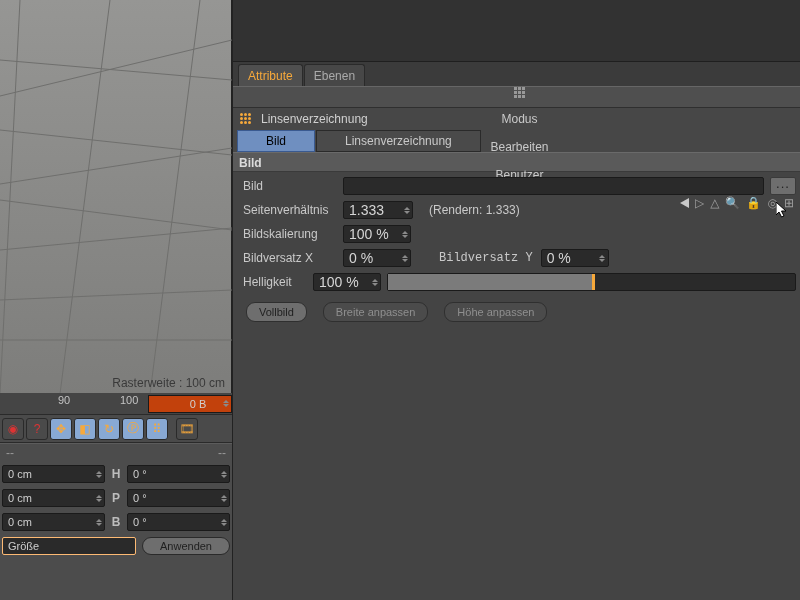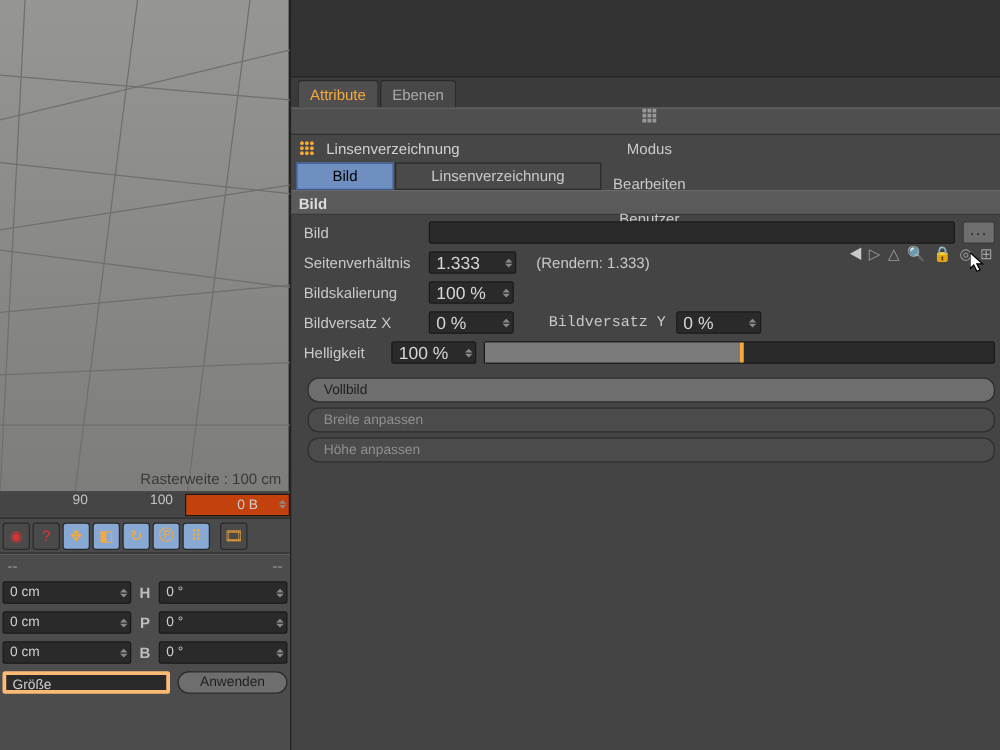--- a/index.html
+++ b/index.html
@@ -38,41 +38,41 @@
   .num.wide { width: 70px; }
   .spinner { position: absolute; right: 1px; top: 0; bottom: 0; width: 9px; display: flex; flex-direction: column; justify-content: center; align-items: center; gap: 1px; }
   .spinner .up { width: 0; height: 0; border-left: 3px solid transparent; border-right: 3px solid transparent; border-bottom: 3px solid #8a8a8a; }
   .spinner .dn { width: 0; height: 0; border-left: 3px solid transparent; border-right: 3px solid transparent; border-top: 3px solid #8a8a8a; }
   .select { width: 140px; height: 18px; background: #2a2a2a; border: 1px solid #1a1a1a; border-radius: 2px; color: #d6d6d6; padding-left: 5px; line-height: 16px; position: relative; font-size: 11px; }
   .select .chev { position: absolute; right: 4px; top: 5px; width: 0; height: 0; border-left: 4px solid transparent; border-right: 4px solid transparent; border-top: 4px solid #9a9a9a; }
   .render-label { margin-left: 10px; color: #c9c9c9; }
   .slider { flex: 1; height: 18px; background: #2a2a2a; border: 1px solid #1a1a1a; border-radius: 2px; position: relative; }
   .slider .fill { position: absolute; left: 0; top: 0; bottom: 0; width: 50%; background: #7b7b7b; }
   .slider .tick { position: absolute; left: 50%; top: 0; bottom: 0; width: 3px; background: #f7a93b; }
-  .fitbtns { display: flex; gap: 4px; padding: 6px 0 0 3px; flex-direction: column; }
+  .fitbtns { display: flex; gap: 16px; padding: 6px 0 0 3px; }
   .fitbtn { padding: 3px 12px; border: 1px solid #2f2f2f; border-radius: 9px; background: #6e6e6e; color: #1f1f1f; font-size: 11px; }
   .fitbtn.ghost { background: #4b4b4b; color: #8f8f8f; }
   
   .bottom-left { position: absolute; left: 0; top: 393px; width: 232px; bottom: 0; background: #4c4c4c; }
   .timeline { height: 22px; background: #454545; border-bottom: 1px solid #2a2a2a; position: relative; display:flex; align-items:center;text-align:center; }
   .ticks { flex:1; position:relative; height:100%; }
   .ticks .t { position: absolute; top: 1px; color: #c3c3c3; font-size: 11px; }
   .framebox { margin-left:auto; width: 84px; height: 18px; background: #c2410c; border: 1px solid #1a1a1a; color: #d0d0d0; padding-left: 16px; line-height: 16px; font-size: 11px; position:relative; }
   .toolrow { height: 28px; background: #4a4a4a; border-bottom: 1px solid #2a2a2a; display: flex; align-items: center; gap: 2px; padding-left: 2px; }
   .tool { width: 22px; height: 22px; border: 1px solid #2a2a2a; border-radius: 3px; display: flex; align-items: center; justify-content: center; background: #4a4a4a; color: #f7a93b;}
   .tool.blue { background: #88a9d4; }
   .tool.red { background: #4a4a4a; }
   .coord-section { border-top: 1px solid #5c5c5c; }
   .coord-dashes { height: 18px; display: flex; align-items: center; padding: 0 6px; color: #9a9a9a; }
   .coord-rows { display: flex; flex-direction: column; }
   .coord-row { display: flex; align-items: center; height: 24px; gap: 4px; padding: 0 2px; }
   .cnum { flex: 1; height: 18px; background: #2a2a2a; border: 1px solid #1a1a1a; border-radius: 2px; color: #d0d0d0; padding-left: 5px; line-height: 16px; font-size: 11px; position: relative; }
   .clabel { width: 14px; text-align: center; color: #bdbdbd; font-weight: bold; }
   .bottom-row { display: flex; align-items: center; height: 24px; gap: 6px; padding: 0 2px; }
-  .size-select { flex: 1; height: 18px; background: #2a2a2a; border: 3px solid #fdba74; border-radius: 2px; color: #cfcfcf; padding-left: 5px; line-height: 16px; font-size: 11px; position: relative; }
+  .size-select { flex: 1; height: 18px; background: #2a2a2a; border: 1px solid #fdba74; border-radius: 2px; color: #cfcfcf; padding-left: 5px; line-height: 16px; font-size: 11px; position: relative; }
   .apply-btn { width: 88px; height: 18px; border: 1px solid #2a2a2a; border-radius: 9px; background: #6e6e6e; color: #1f1f1f; font-size: 11px; text-align: center; line-height: 16px; }
   .cursor { position: absolute; left: 776px; top: 202px; width: 14px; height: 18px; pointer-events: none; }
 </style>
 </head>
 <body>
 
 <div class="viewport">
   <svg class="viewport-grid" width="232" height="394">
     <line x1="0" y1="340" x2="232" y2="340"></line>
       <line x1="0" y1="300" x2="232" y2="290"></line>

